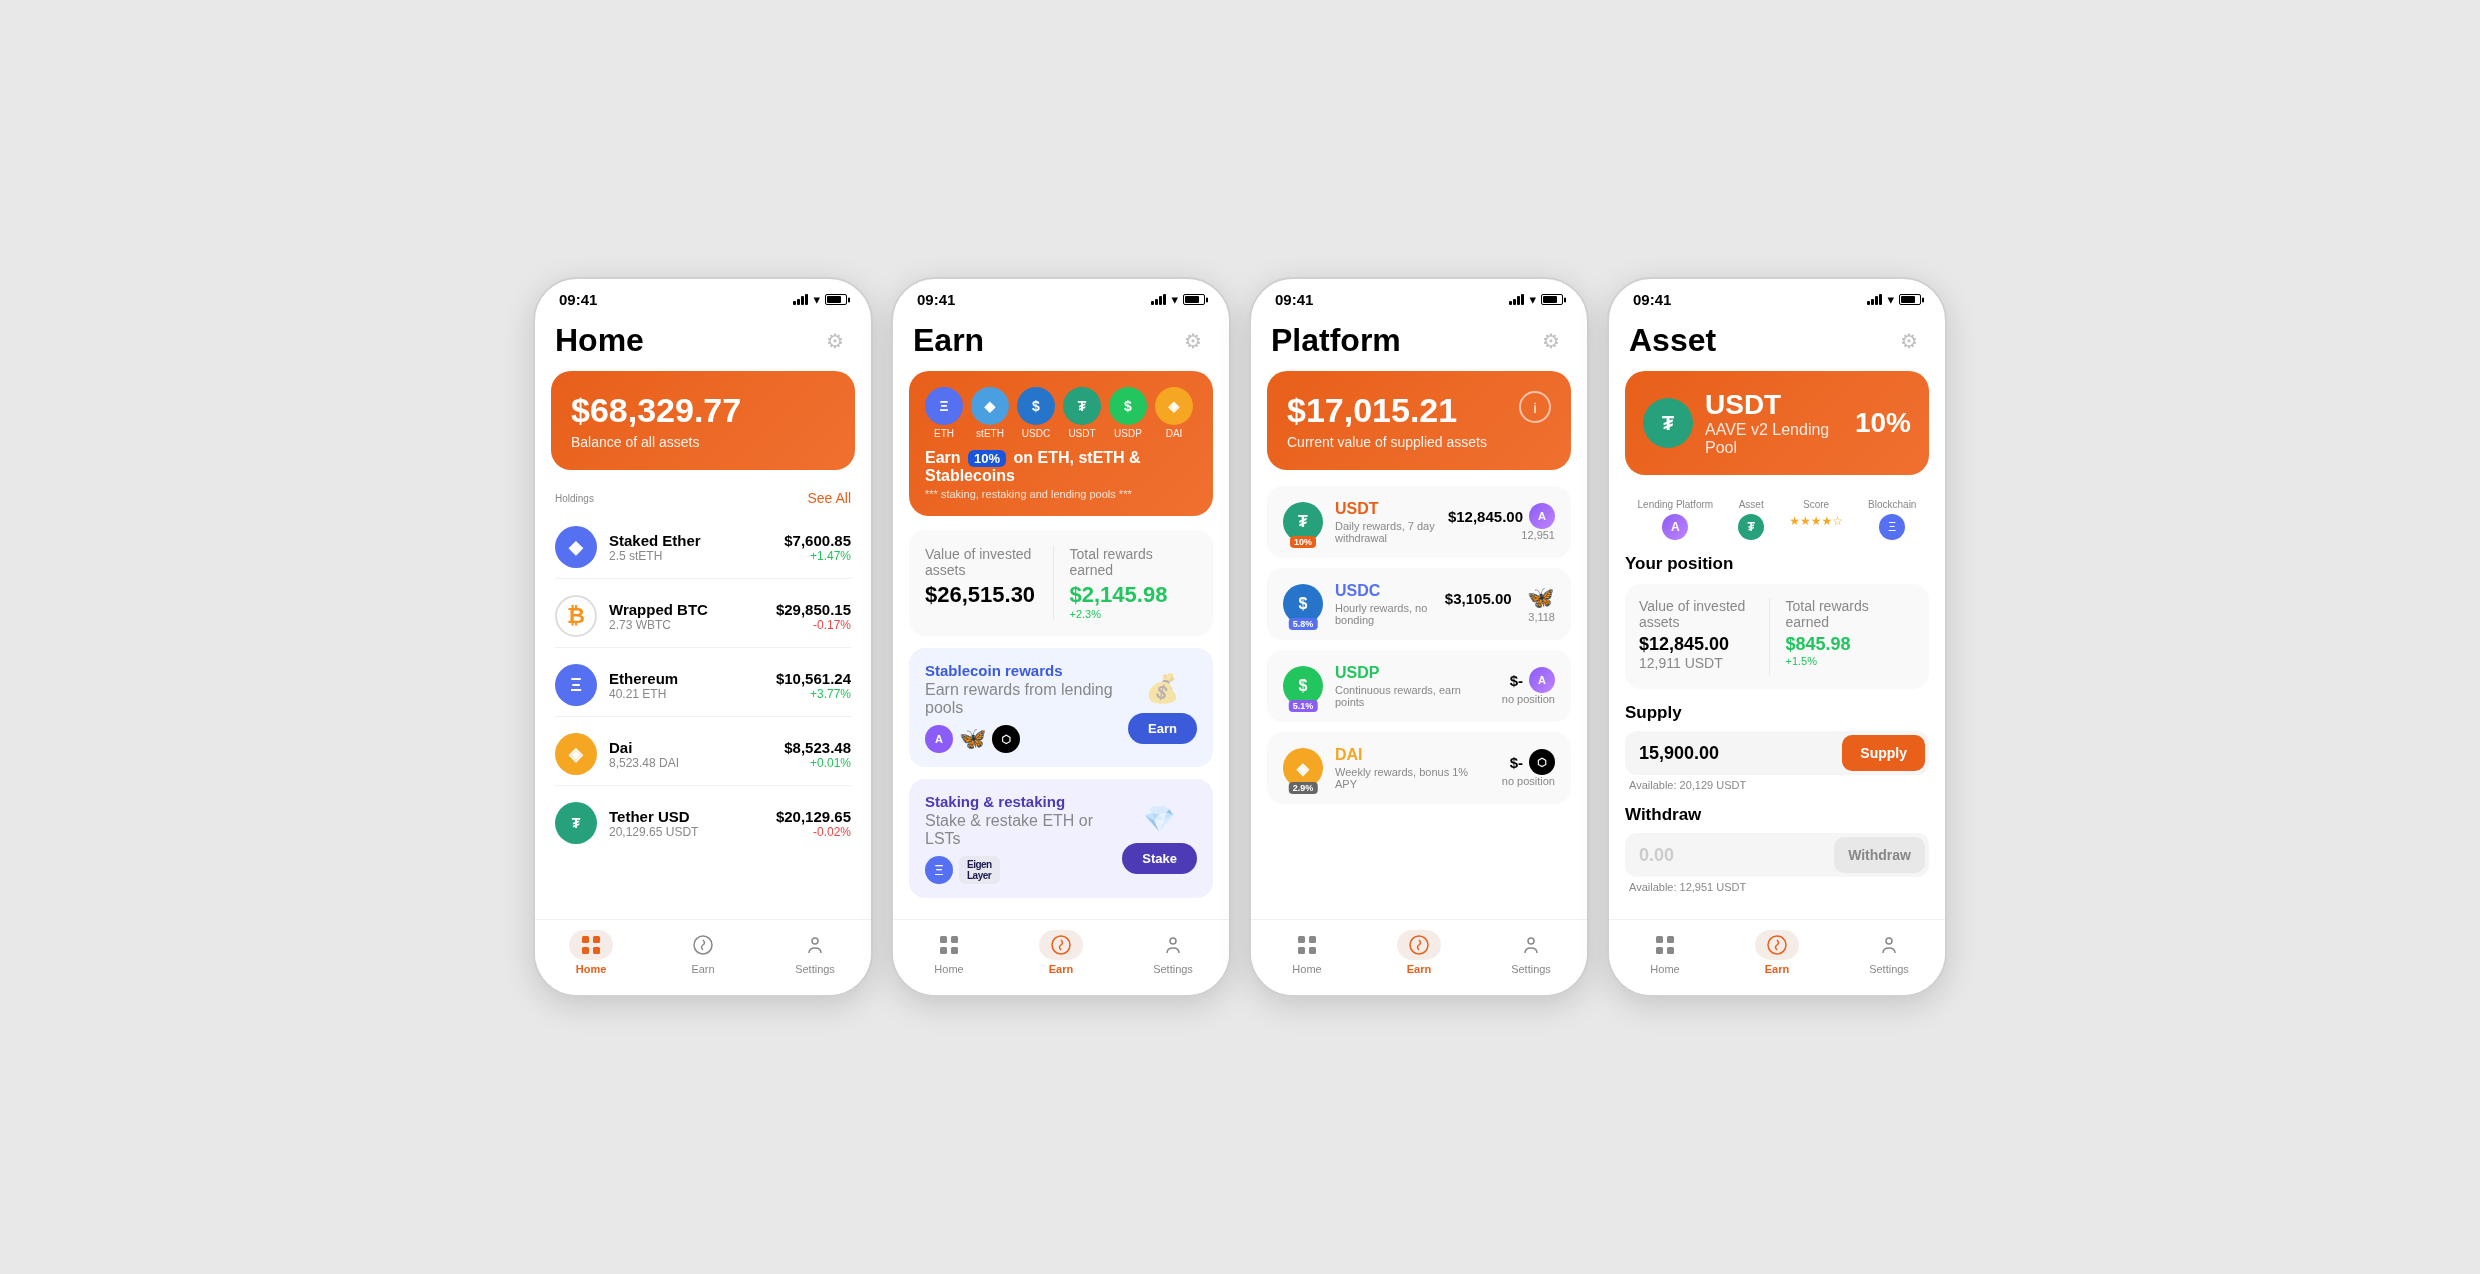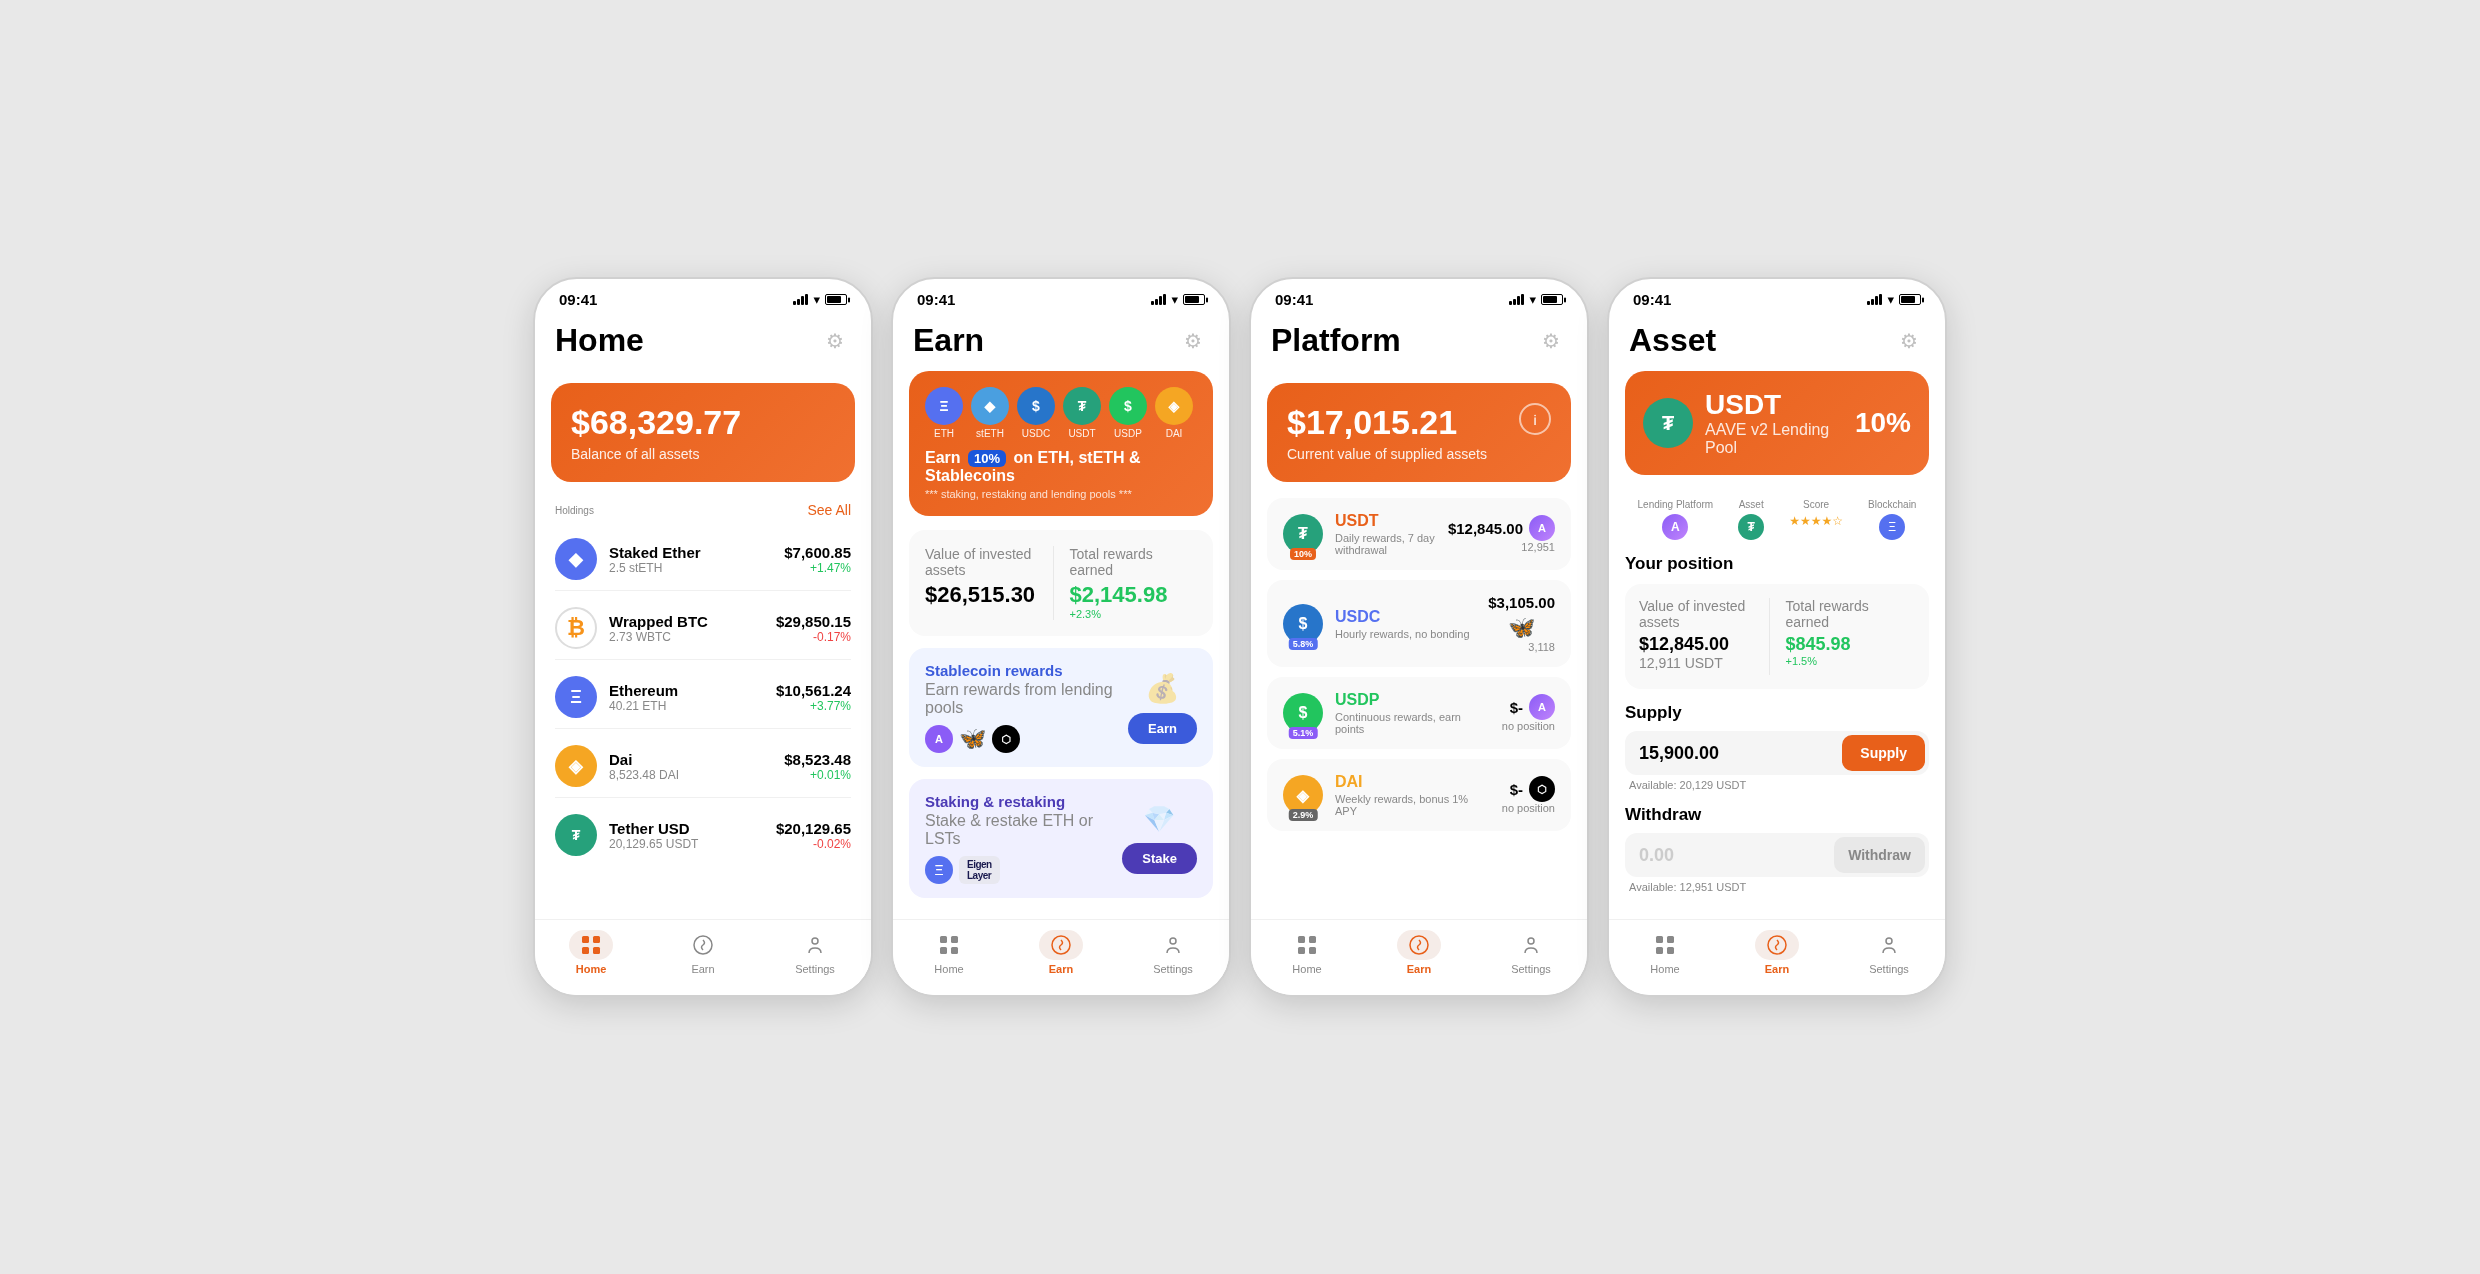--- a/index.html
+++ b/index.html
@@ -80,21 +80,21 @@
       color: #000;
     }
     .gear-btn {
       width: 32px; height: 32px;
       color: #c0c0c0;
       display: flex; align-items: center; justify-content: center;
       font-size: 20px;
     }
     
     .orange-card {
-      margin: 12px 16px 16px;
+      margin: 0 16px 16px;
       background: linear-gradient(135deg, #e8601a, #f07030);
       border-radius: 20px;
       padding: 20px;
       color: white;
     }
     .orange-card .balance-amount {
       font-size: 34px;
       font-weight: 700;
       margin-bottom: 4px;
     }
@@ -707,21 +707,21 @@
         <div class="lending-item">
           <div class="lending-coin" style="background:#2775ca;">
             $
             <span class="apy-badge apy-badge-blue">5.8%</span>
           </div>
           <div class="lending-info">
             <div class="lending-name lending-name-usdc">USDC</div>
             <div class="lending-sub">Hourly rewards, no bonding</div>
           </div>
           <div class="lending-value">
-            <div style="display:flex;align-items:center;gap:4px;justify-content:space-between;flex-direction:column;">
+            <div style="display:flex;align-items:center;gap:16px;justify-content:space-between;">
               <div class="lending-amount">$3,105.00</div>
               <div class="butterfly">🦋</div>
             </div>
             <div class="lending-count">3,118</div>
           </div>
         </div>
 
         <div class="lending-item">
           <div class="lending-coin" style="background:#22c55e;">
             $

